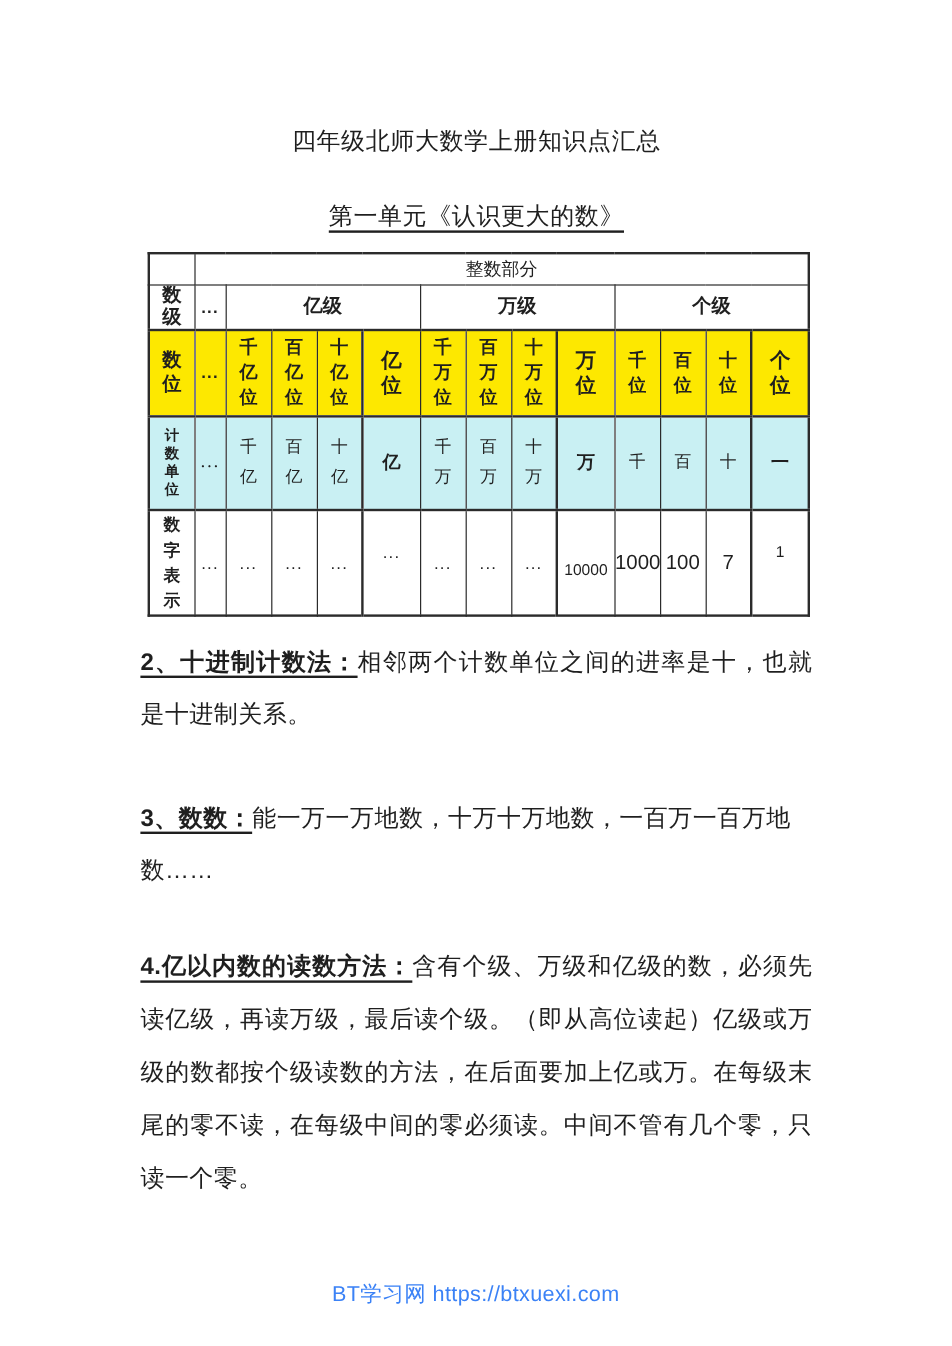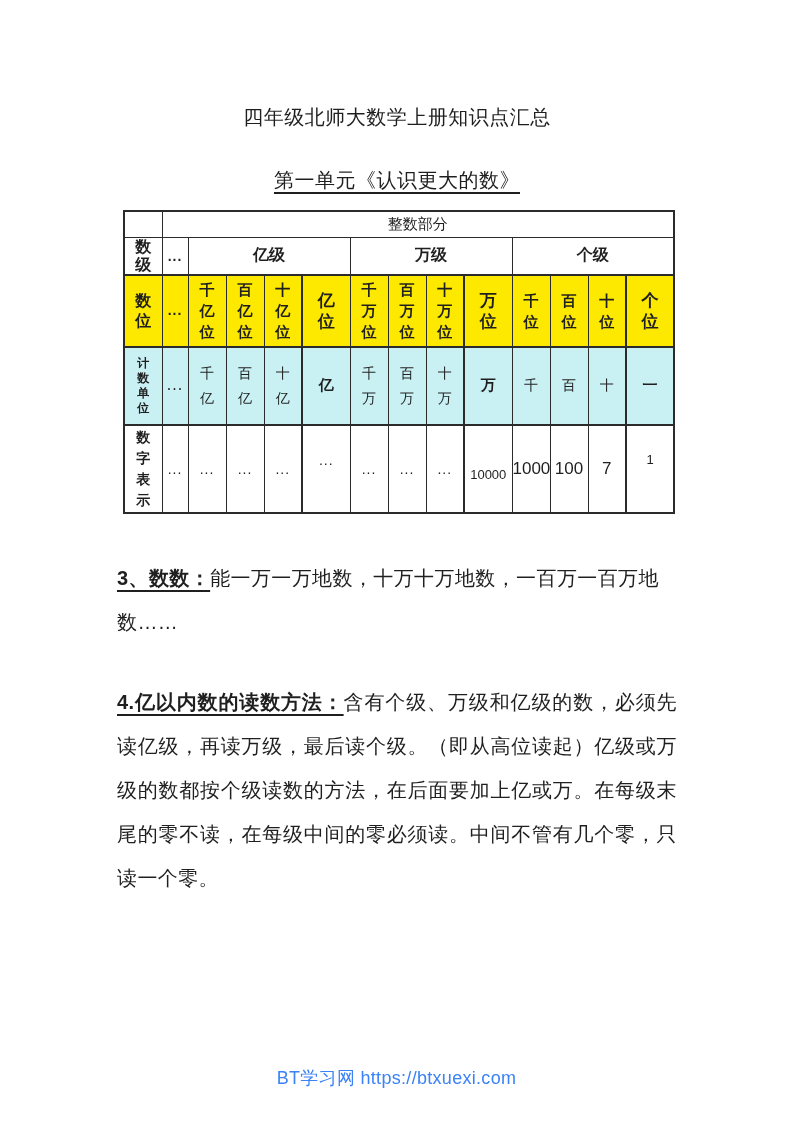--- a/index.html
+++ b/index.html
@@ -207,20 +207,21 @@
         <td class="dots">...</td>
         <td class="end" style="vertical-align:middle;padding-top:12px">10000</td>
         <td>1000</td>
         <td>100</td>
         <td>7</td>
         <td class="end">1</td>
       </tr>
     </tbody>
       </table>
 
+    <p class="point p2"><span class="point-head">2、十进制计数法：</span><span>相邻两个计数单位之间的进率是十，也就是十进制关系。</span></p>
 
     <p class="point p3"><span class="point-head">3、数数：</span><span>能一万一万地数，十万十万地数，一百万一百万地数……</span></p>
 
     <p class="point p4"><span class="point-head">4.亿以内数的读数方法：</span><span>含有个级、万级和亿级的数，必须先读亿级，再读万级，最后读个级。（即从高位读起）亿级或万级的数都按个级读数的方法，在后面要加上亿或万。在每级末尾的零不读，在每级中间的零必须读。中间不管有几个零，只读一个零。</span></p>
 
   </div>
 
   <div class="footer">BT学习网 https://btxuexi.com</div>
 </div>
 

